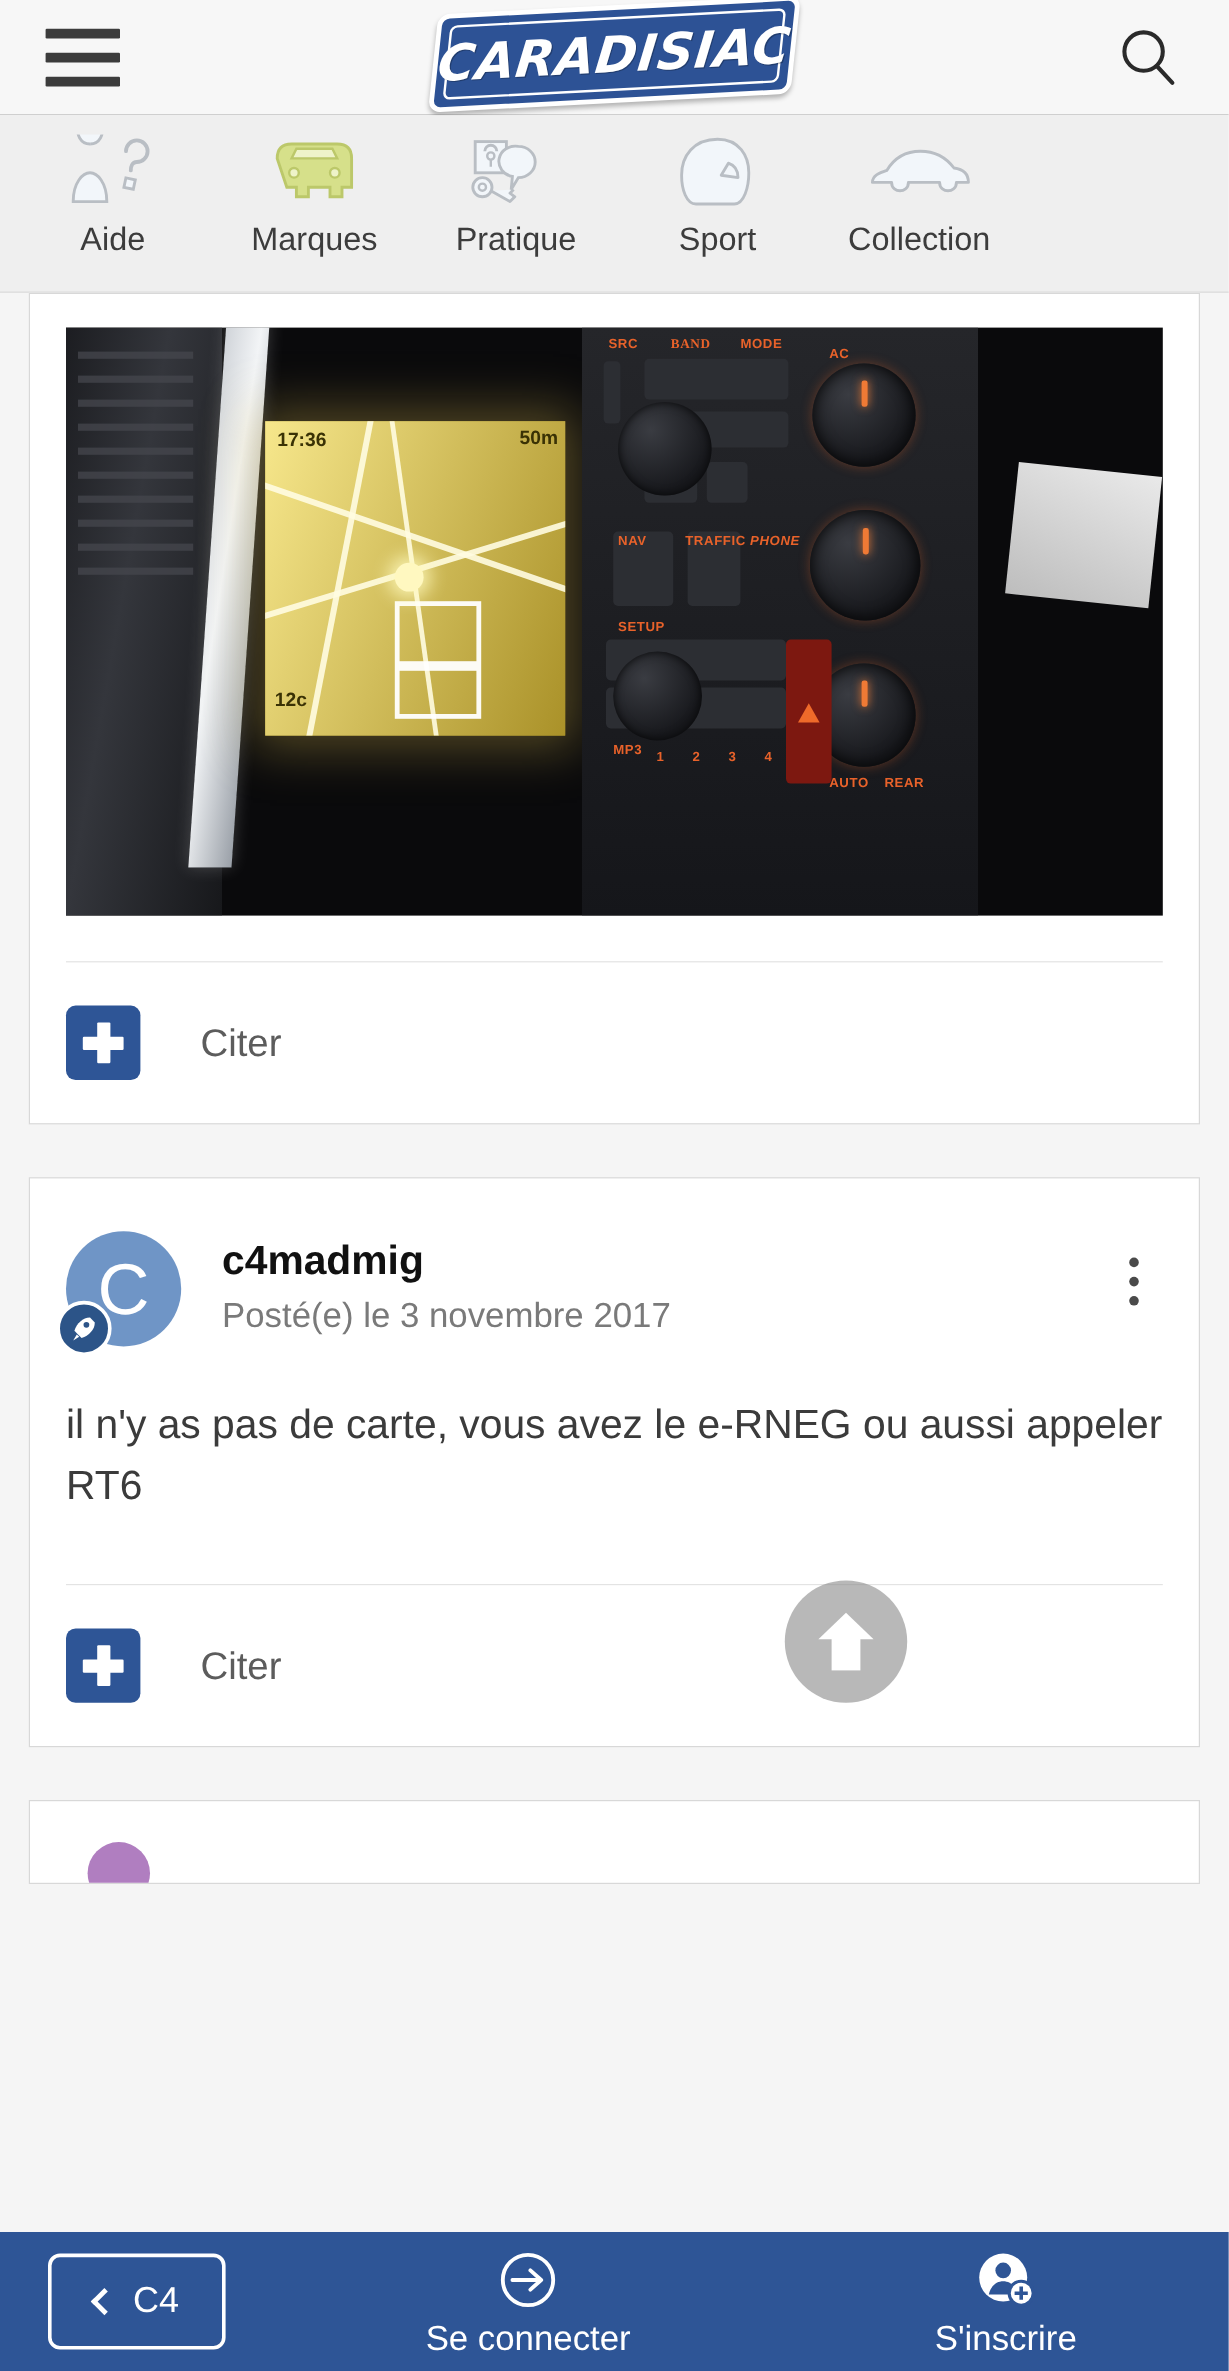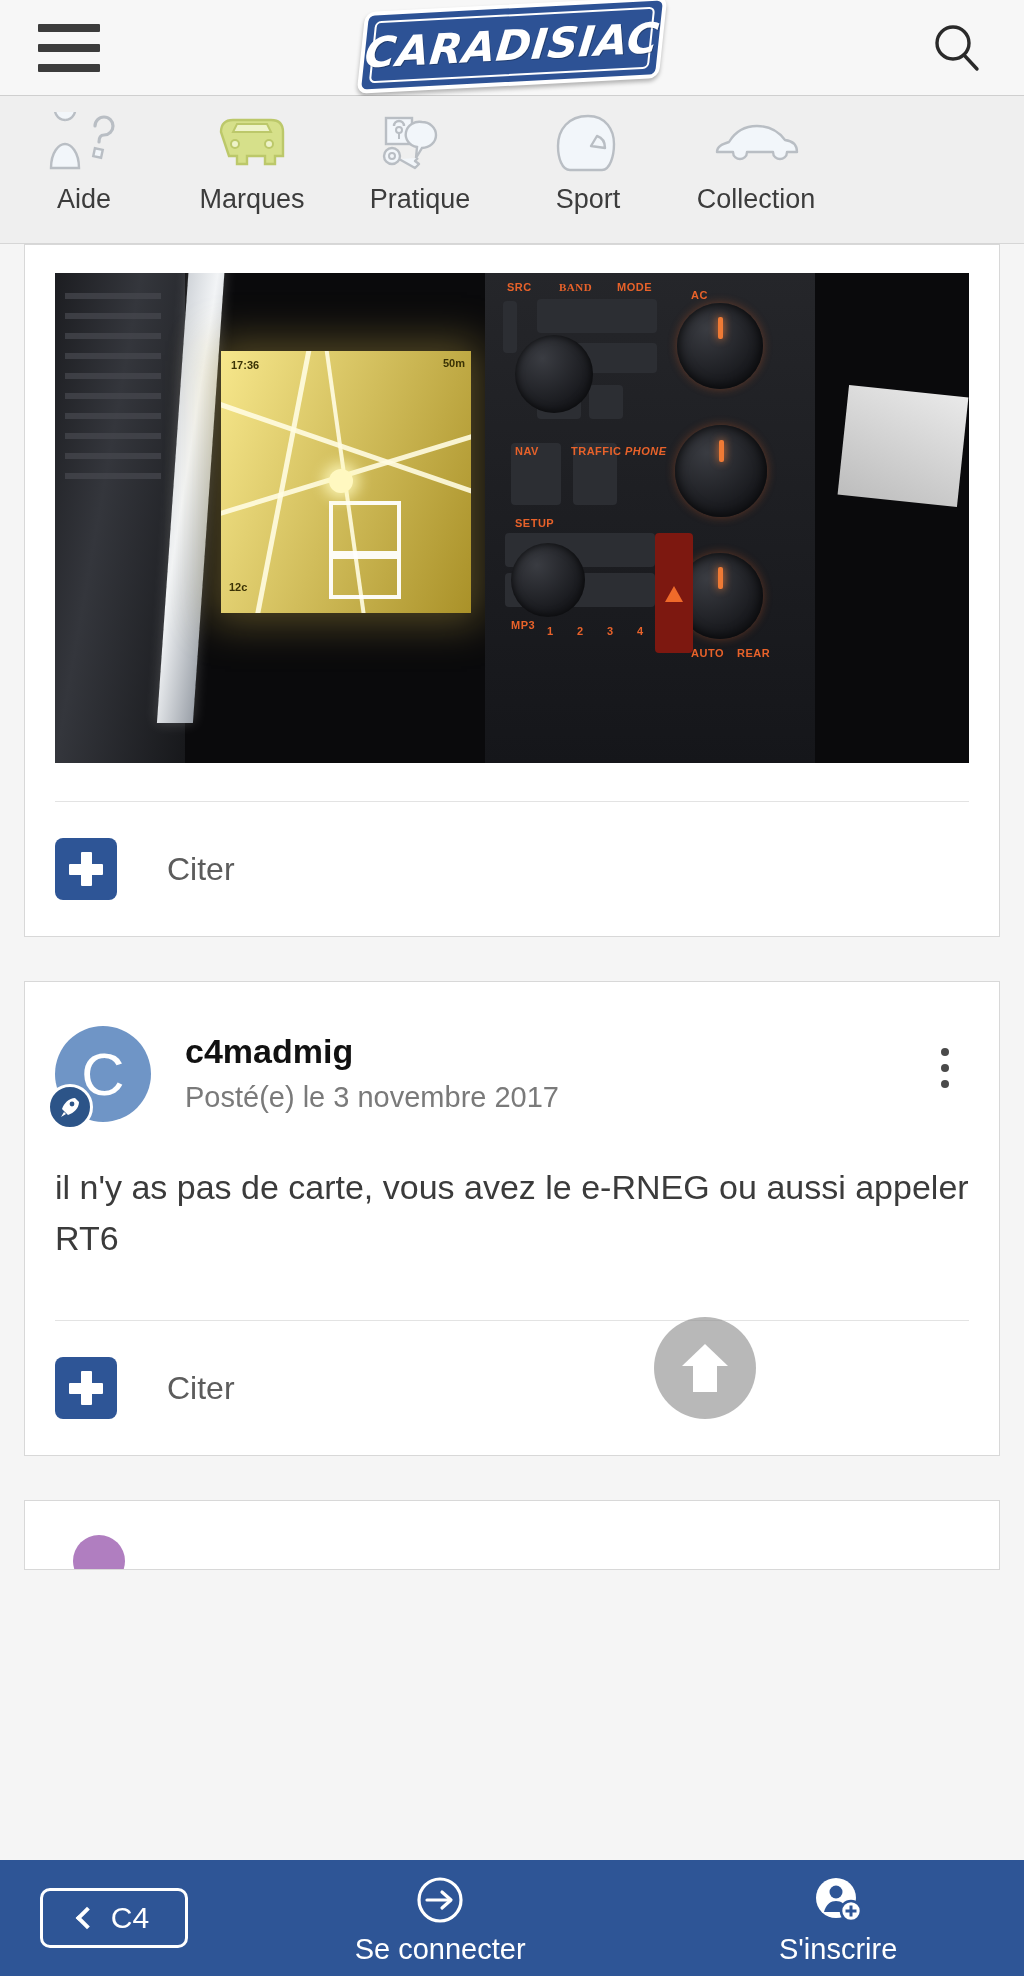--- a/index.html
+++ b/index.html
@@ -56,20 +56,21 @@
 
   
   .navstrip {
     position: relative;
     height: 148px;
     background: #efefef;
     border-bottom: 1px solid #d6d6d6;
     display: flex;
     align-items: flex-start;
     overflow: hidden;
+    padding-left: 10px;
   }
   .nav-item {
     width: 168px;
     flex: 0 0 168px;
     padding-top: 16px;
     display: flex; flex-direction: column; align-items: center;
     cursor: pointer;
   }
   .nav-icon { height: 62px; display: flex; align-items: center; justify-content: center; }
   .nav-label {
@@ -121,21 +122,21 @@
   .ph-screen .r2 { left:-20px; top:120px; width:300px; height:5px; transform: rotate(-17deg); }
   .ph-screen .r3 { left:60px; top:-30px; width:5px; height:320px; transform: rotate(11deg); }
   .ph-screen .r4 { left:122px; top:-30px; width:4px; height:320px; transform: rotate(-8deg); }
   .ph-screen .blk { position:absolute; border:4px solid rgba(255,255,255,0.95); }
   .ph-screen .b1 { left:108px; top:150px; width:72px; height:54px; }
   .ph-screen .b2 { left:108px; top:204px; width:72px; height:44px; }
   .ph-screen .cursor {
     position:absolute; left:108px; top:118px; width:24px; height:24px;
     background:#fff8c0; border-radius:50%; box-shadow:0 0 14px 6px rgba(255,250,190,.8);
   }
-  .ph-screen .lbl { position:absolute; color:#3a3205; font-size:11px; font-weight:bold; }
+  .ph-screen .lbl { position:absolute; color:#3a3205; font-size:16px; font-weight:bold; }
   .ph-screen .t1 { left:10px; top:8px; }
   .ph-screen .t2 { right:6px; top:6px; }
   .ph-screen .t3 { left:8px; bottom:20px; }
   .ph-console {
     position: absolute; left: 430px; top: 0; width: 330px; height: 100%;
     background: linear-gradient(180deg,#25262a,#15161a);
   }
   .ph-btn { position:absolute; background:#2c2e33; border-radius:4px; }
   .ph-red { position:absolute; color:#e8622a; font-size:11px; font-weight:bold; letter-spacing:.5px; }
   .ph-knob {
@@ -228,21 +229,21 @@
     border-left:23px solid transparent; border-right:23px solid transparent; border-bottom:22px solid #ffffff;
   }
 
   
   .bottombar {
     position: absolute; left: 0; bottom: 0; width: 1024px; height: 116px;
     background: #2e5596;
     display: flex; align-items: center;
   }
   .back-btn {
-    margin-left: 40px; width: 148px; height: 60px;
+    margin-left: 40px; width: 148px; height: 80px;
     border: 3px solid #ffffff; border-radius: 10px;
     display: flex; align-items: center; justify-content: center;
     color: #ffffff; font-size: 30px; cursor: pointer;
   }
   .chev { display:inline-block; width: 16px; height: 16px; border-left:4px solid #fff; border-bottom:4px solid #fff; transform: rotate(45deg); margin-right: 16px; }
   .bb-actions { flex: 1; display: flex; align-items: flex-start; justify-content: space-around; padding-left: 40px; }
   .bb-item { display: flex; flex-direction: column; align-items: center; cursor: pointer; }
   .bb-icon { height: 58px; display:flex; align-items:center; justify-content:center; }
   .bb-label { color: #ffffff; font-size: 29px; margin-top: 4px; }
 </style>

